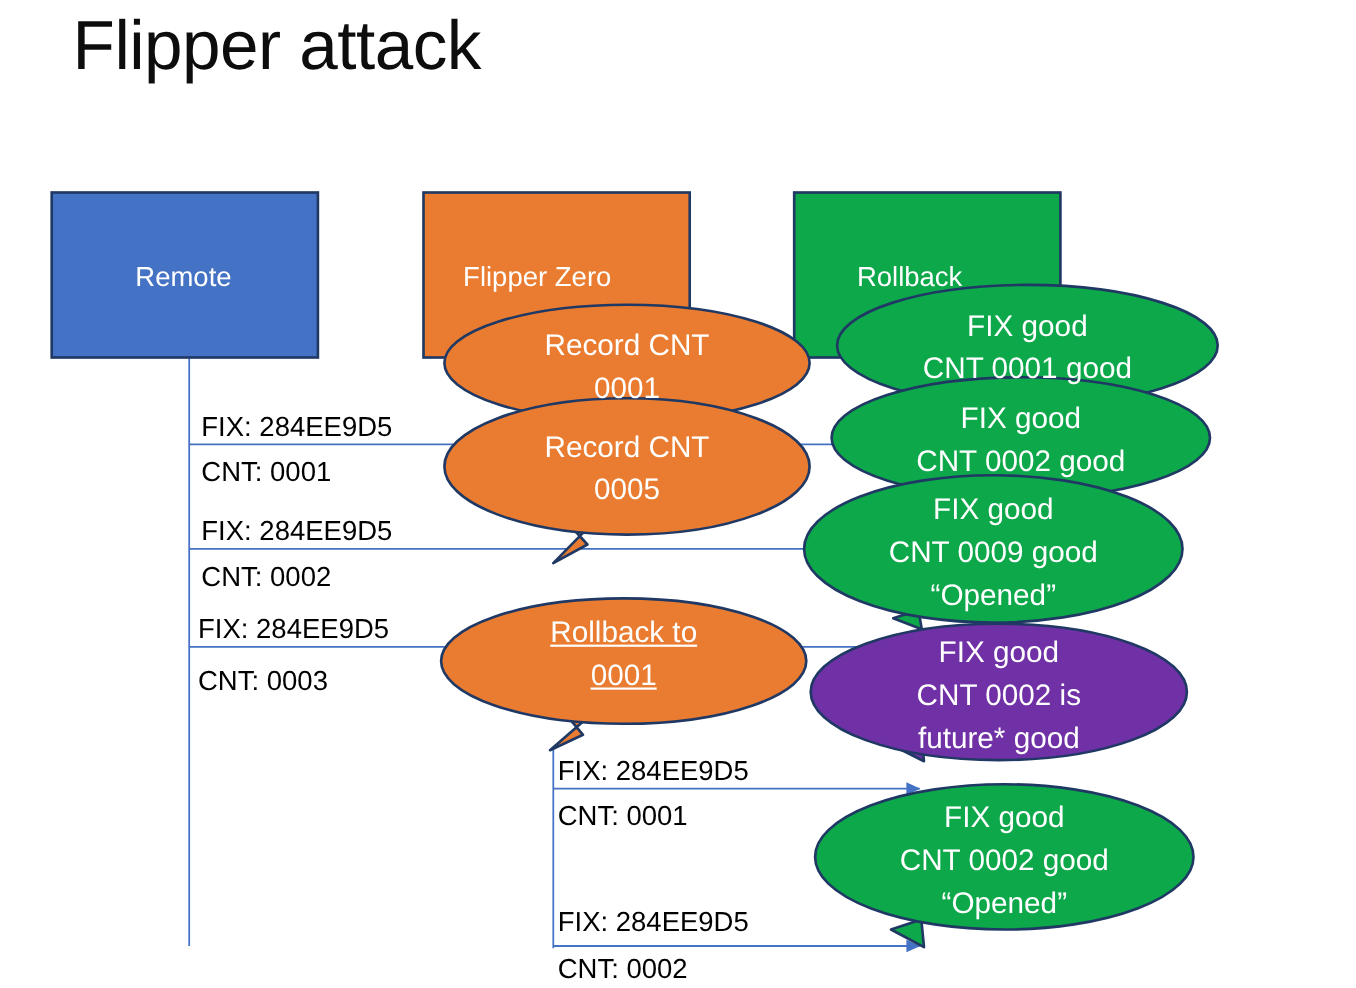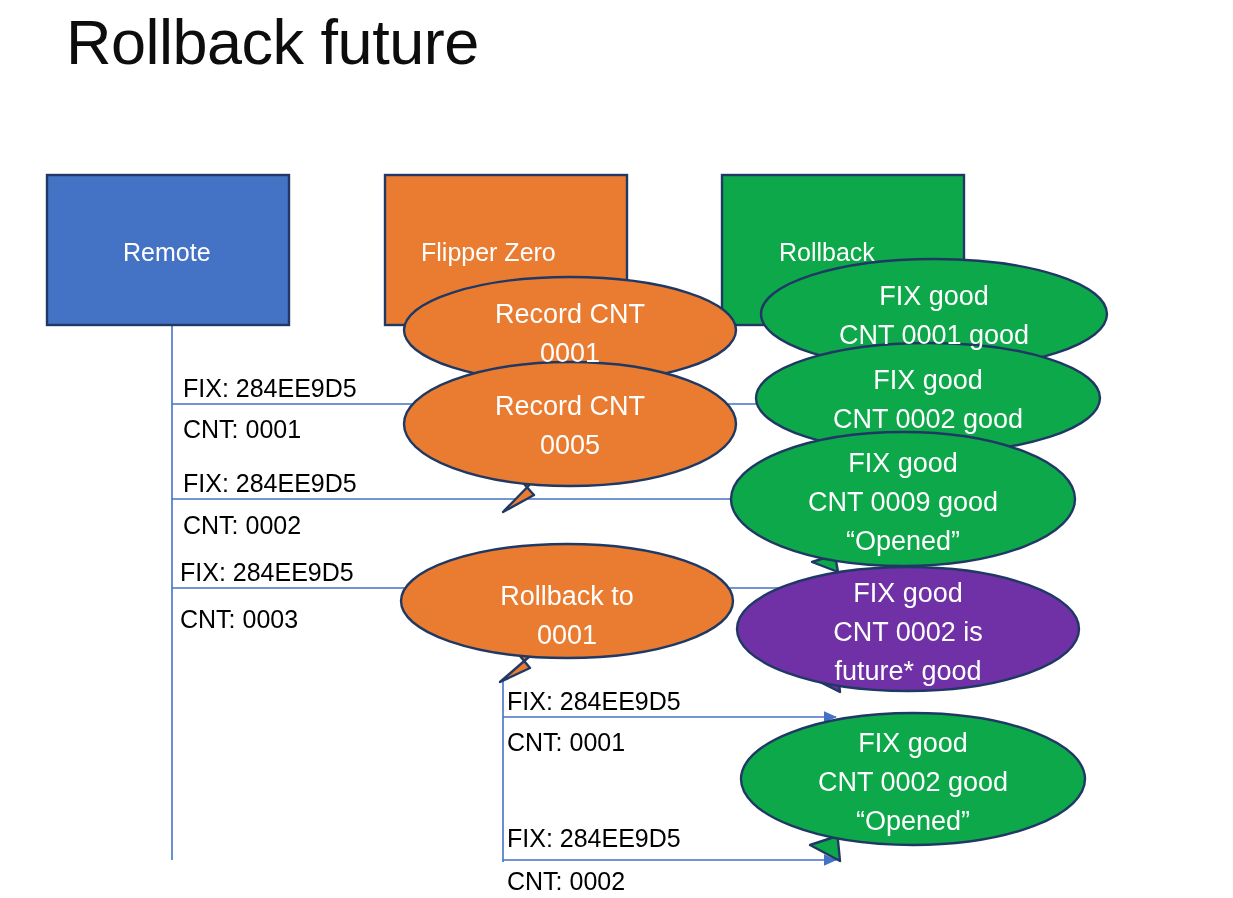--- a/index.html
+++ b/index.html
@@ -73,21 +73,21 @@
     font-size: 25px;
     line-height: 1.2;
     white-space: nowrap;
   }
 </style>
 </head>
 <body>
 
 <div id="stage">
 
-  <div id="slide-title">Rollback future</div>
+  <div id="slide-title">Flipper attack</div>
 
   <svg class="layer lines" viewBox="0 0 1233 898">
     <defs>
       <marker id="arrowblue" markerWidth="9" markerHeight="9" refX="7.5" refY="3.6" orient="auto" markerUnits="strokeWidth">
         <path d="M0,0 L8,3.6 L0,7.2 z" fill="#4472C4"></path>
       </marker>
     </defs>
 
     <line x1="172" y1="326" x2="172" y2="860" stroke="#4472C4" stroke-width="1.6"></line>
 
@@ -157,21 +157,21 @@
     <div class="bubble-text" style="left:470px; top:295px; width:200px;">
       <div>Record CNT</div>
       <div>0001</div>
     </div>
 
     <div class="bubble-text" style="left:470px; top:387px; width:200px;">
       <div>Record CNT</div>
       <div>0005</div>
     </div>
 
-    <div class="bubble-text" style="left:467px; top:577px; width:200px;">
+    <div class="bubble-text" style="left:467px; top:556px; width:200px;text-decoration:underline;">
       <div>Rollback to</div>
       <div>0001</div>
     </div>
 
     <div class="bubble-text" style="left:821px; top:277px; width:226px;">
       <div>FIX good</div>
       <div>CNT 0001 good</div>
     </div>
 
     <div class="bubble-text" style="left:815px; top:361px; width:226px;">

